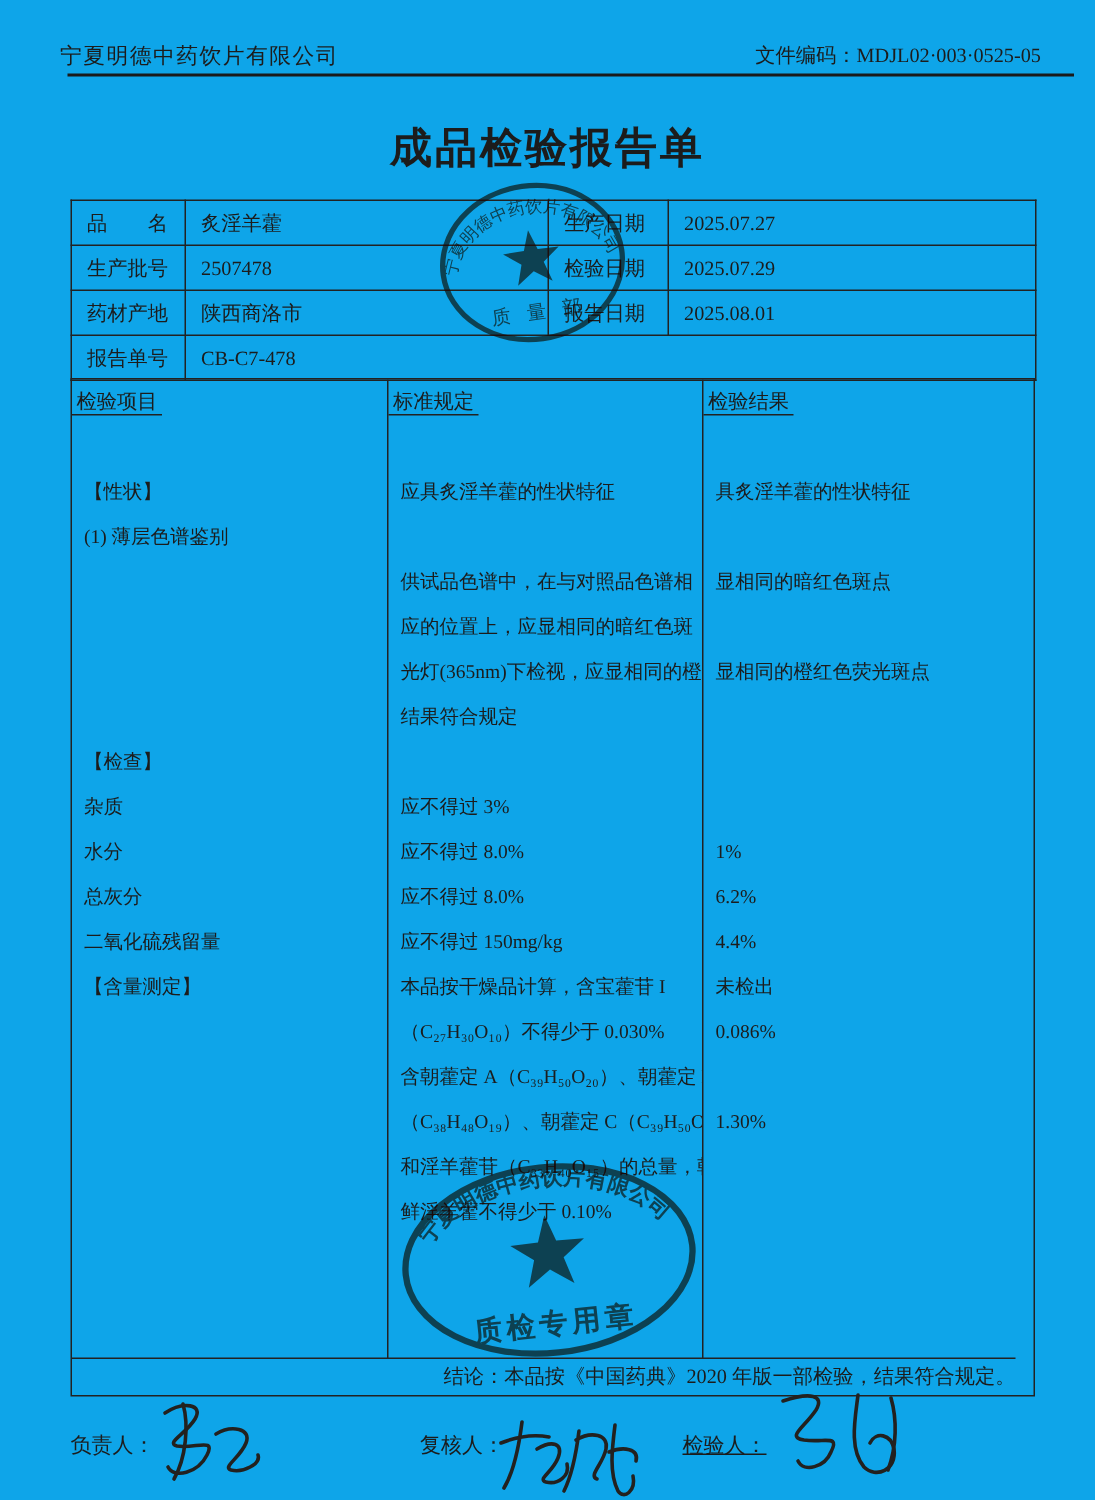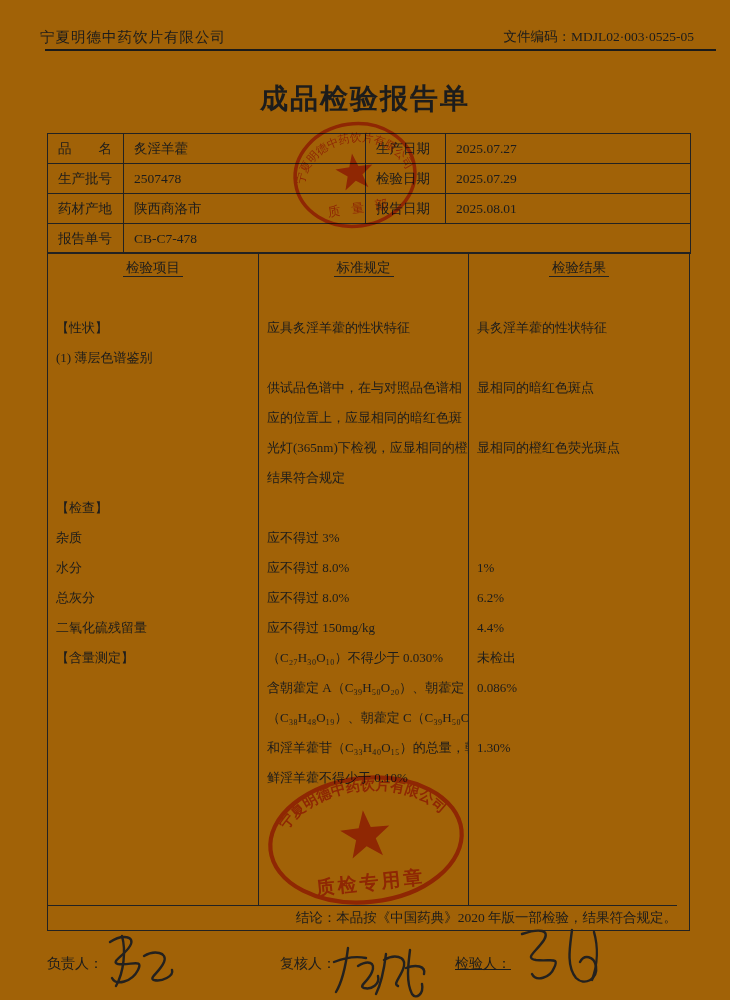--- a/index.html
+++ b/index.html
@@ -1,37 +1,37 @@
 <!DOCTYPE html>
 <html><head>
 <meta charset="utf-8">
 <style>
   html,body{margin:0;padding:0;background:#fff;}
-  .page{position:relative;width:730px;height:1000px;background:#a16207;overflow:hidden;
+  .page{position:relative;width:730px;height:1000px;background:#0ea5e9;overflow:hidden;
         font-family:"Liberation Serif","DejaVu Serif",serif;color:#1c1c1c;}
   
   .hdr-company{position:absolute;left:40px;top:28px;font-size:14.5px;letter-spacing:1px;}
   .hdr-code{position:absolute;right:36px;top:28px;font-size:13.5px;}
   .hdr-rule{position:absolute;left:45px;top:49px;width:671px;height:2px;background:#1a1a1a;}
   
   .title{position:absolute;left:0;top:80px;width:100%;text-align:center;
          font-size:28px;font-weight:bold;letter-spacing:2px;}
   
   table.info{position:absolute;left:47px;top:133px;border-collapse:collapse;table-layout:fixed;border-radius:26px;}
   table.info td{border:1.6px solid #222;height:29px;font-size:13.5px;padding:0 4px 0 10px;
                 overflow:hidden;white-space:nowrap;}
   td.lbl{padding-left:8px;}
   
   .main-table{position:absolute;left:47px;top:252px;width:643px;height:679px;
               border:1.6px solid #222;box-sizing:border-box;}
   .mt-cols{position:absolute;left:0;right:0;top:0;bottom:24px;display:flex;overflow:hidden;}
   .mt-col{width:210px;box-sizing:border-box;flex:0 0 auto;}
   .mt-col.c2{border-left:1.4px solid #222;}
   .mt-col.c3{border-left:1.4px solid #222;width:auto;flex:1 1 auto;}
-  .mt-head{height:30px;line-height:30px;text-align:center;font-size:13.5px;}
+  .mt-head{height:30px;line-height:30px;font-size:13.5px;}
   .mt-head span{border-bottom:1px solid #222;padding:0 3px 1px;}
   .tline{height:30px;line-height:30px;font-size:13px;padding:0 2px 0 8px;
          white-space:nowrap;overflow:hidden;}
   .mt-conclusion{position:absolute;left:0;right:12px;bottom:0;height:24px;border-top:1.5px solid #222;
                  line-height:23px;font-size:13.5px;padding-left:6px;white-space:nowrap;overflow:hidden;text-align:right;}
   
   .sig-label{position:absolute;top:938px;font-size:14px;margin-top:17px;}
   .sig-label.l1{left:47px;} .sig-label.l2{left:280px;} .sig-label.l3{left:455px;text-decoration:underline;}
   .sig-svg{position:absolute;}
   .sig-svg path{fill:none;stroke:#23211f;stroke-width:2.4;stroke-linecap:round;stroke-linejoin:round;}
@@ -115,20 +115,21 @@
             <div class="tline"></div>
             <div class="tline">供试品色谱中，在与对照品色谱相</div>
             <div class="tline">应的位置上，应显相同的暗红色斑</div>
             <div class="tline">光灯(365nm)下检视，应显相同的橙</div>
             <div class="tline">结果符合规定</div>
             <div class="tline"></div>
             <div class="tline">应不得过 3%</div>
             <div class="tline">应不得过 8.0%</div>
             <div class="tline">应不得过 8.0%</div>
             <div class="tline">应不得过 150mg/kg</div>
+            <div class="tline">本品按干燥品计算，含宝藿苷 I</div>
             <div class="tline">（C₂₇H₃₀O₁₀）不得少于 0.030%</div>
             <div class="tline">含朝藿定 A（C₃₉H₅₀O₂₀）、朝藿定 B</div>
             <div class="tline">（C₃₈H₄₈O₁₉）、朝藿定 C（C₃₉H₅₀O₁₉）</div>
             <div class="tline">和淫羊藿苷（C₃₃H₄₀O₁₅）的总量，朝</div>
             <div class="tline">鲜淫羊藿不得少于 0.10%</div>
           </div>
       </div>
       <div class="mt-col c3">
         <div class="mt-head"><span>检验结果</span></div>
         <div>

